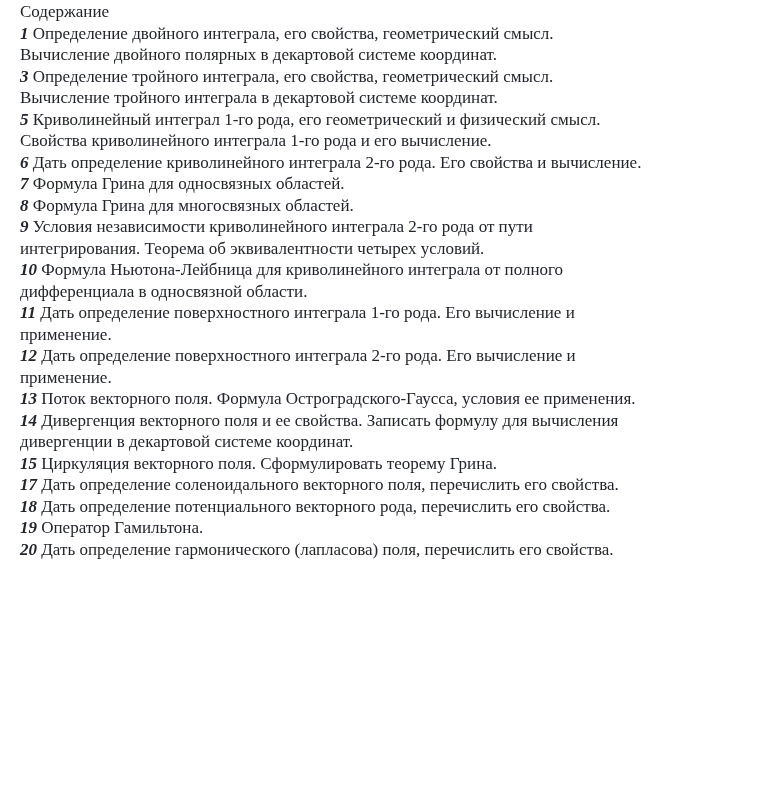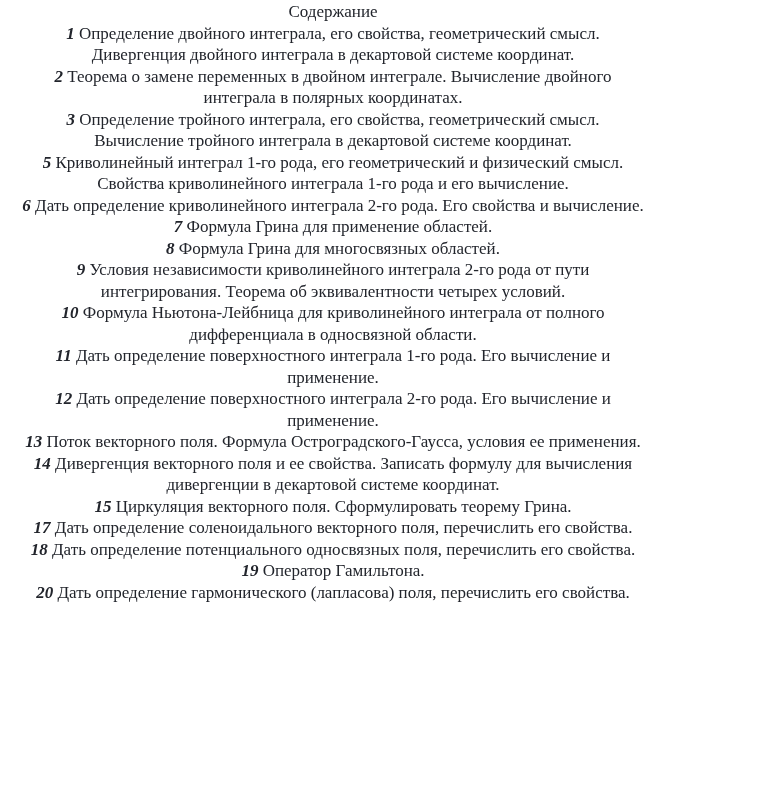--- a/index.html
+++ b/index.html
@@ -13,21 +13,20 @@
     overflow: hidden;
     font-family: "Liberation Serif", "DejaVu Serif", serif;
     font-size: 17px;
     line-height: 21.5px;
     color: #22252c;
     -webkit-font-smoothing: antialiased;
   }
   .page {
     padding: 1px 0 0 20px;
     width: 626px;
-    text-align: center;
   }
   .toc-title {
     margin: 0;
     font-weight: normal;
     font-size: 17px;
     line-height: 21.5px;
   }
   p.toc-item {
     margin: 0;
     padding: 0;
@@ -37,32 +36,31 @@
     font-style: italic;
   }
 </style>
 </head>
 <body>
 
 <div class="page">
 
   <p class="toc-title">Содержание</p>
 
-  <p class="toc-item"><span class="item-num">1</span> <span>Определение двойного интеграла, его свойства, геометрический смысл. Дивергенция двойного интеграла в декартовой системе координат.</span></p>
-  <p class="toc-item"><span class="item-num">2</span> <span>Теорема о замене переменных в двойном интеграле. Вычисление двойного интеграла в полярных координатах.</span></p>
+  <p class="toc-item"><span class="item-num">1</span> <span>Определение двойного интеграла, его свойства, геометрический смысл. Вычисление двойного полярных в декартовой системе координат.</span></p>
   <p class="toc-item"><span class="item-num">3</span> <span>Определение тройного интеграла, его свойства, геометрический смысл. Вычисление тройного интеграла в декартовой системе координат.</span></p>
   <p class="toc-item"><span class="item-num">5</span> <span>Криволинейный интеграл 1-го рода, его геометрический и физический смысл. Свойства криволинейного интеграла 1-го рода и его вычисление.</span></p>
   <p class="toc-item"><span class="item-num">6</span> <span>Дать определение криволинейного интеграла 2-го рода. Его свойства и вычисление.</span></p>
-  <p class="toc-item"><span class="item-num">7</span> <span>Формула Грина для применение областей.</span></p>
+  <p class="toc-item"><span class="item-num">7</span> <span>Формула Грина для односвязных областей.</span></p>
   <p class="toc-item"><span class="item-num">8</span> <span>Формула Грина для многосвязных областей.</span></p>
   <p class="toc-item"><span class="item-num">9</span> <span>Условия независимости криволинейного интеграла 2-го рода от пути интегрирования. Теорема об эквивалентности четырех условий.</span></p>
   <p class="toc-item"><span class="item-num">10</span> <span>Формула Ньютона-Лейбница для криволинейного интеграла от полного дифференциала в односвязной области.</span></p>
   <p class="toc-item"><span class="item-num">11</span> <span>Дать определение поверхностного интеграла 1-го рода. Его вычисление и применение.</span></p>
   <p class="toc-item"><span class="item-num">12</span> <span>Дать определение поверхностного интеграла 2-го рода. Его вычисление и применение.</span></p>
   <p class="toc-item"><span class="item-num">13</span> <span>Поток векторного поля. Формула Остроградского-Гаусса, условия ее применения.</span></p>
   <p class="toc-item"><span class="item-num">14</span> <span>Дивергенция векторного поля и ее свойства. Записать формулу для вычисления дивергенции в декартовой системе координат.</span></p>
   <p class="toc-item"><span class="item-num">15</span> <span>Циркуляция векторного поля. Сформулировать теорему Грина.</span></p>
   <p class="toc-item"><span class="item-num">17</span> <span>Дать определение соленоидального векторного поля, перечислить его свойства.</span></p>
-  <p class="toc-item"><span class="item-num">18</span> <span>Дать определение потенциального односвязных поля, перечислить его свойства.</span></p>
+  <p class="toc-item"><span class="item-num">18</span> <span>Дать определение потенциального векторного рода, перечислить его свойства.</span></p>
   <p class="toc-item"><span class="item-num">19</span> <span>Оператор Гамильтона.</span></p>
   <p class="toc-item"><span class="item-num">20</span> <span>Дать определение гармонического (лапласова) поля, перечислить его свойства.</span></p>
 
 </div>
 
 </body></html>

